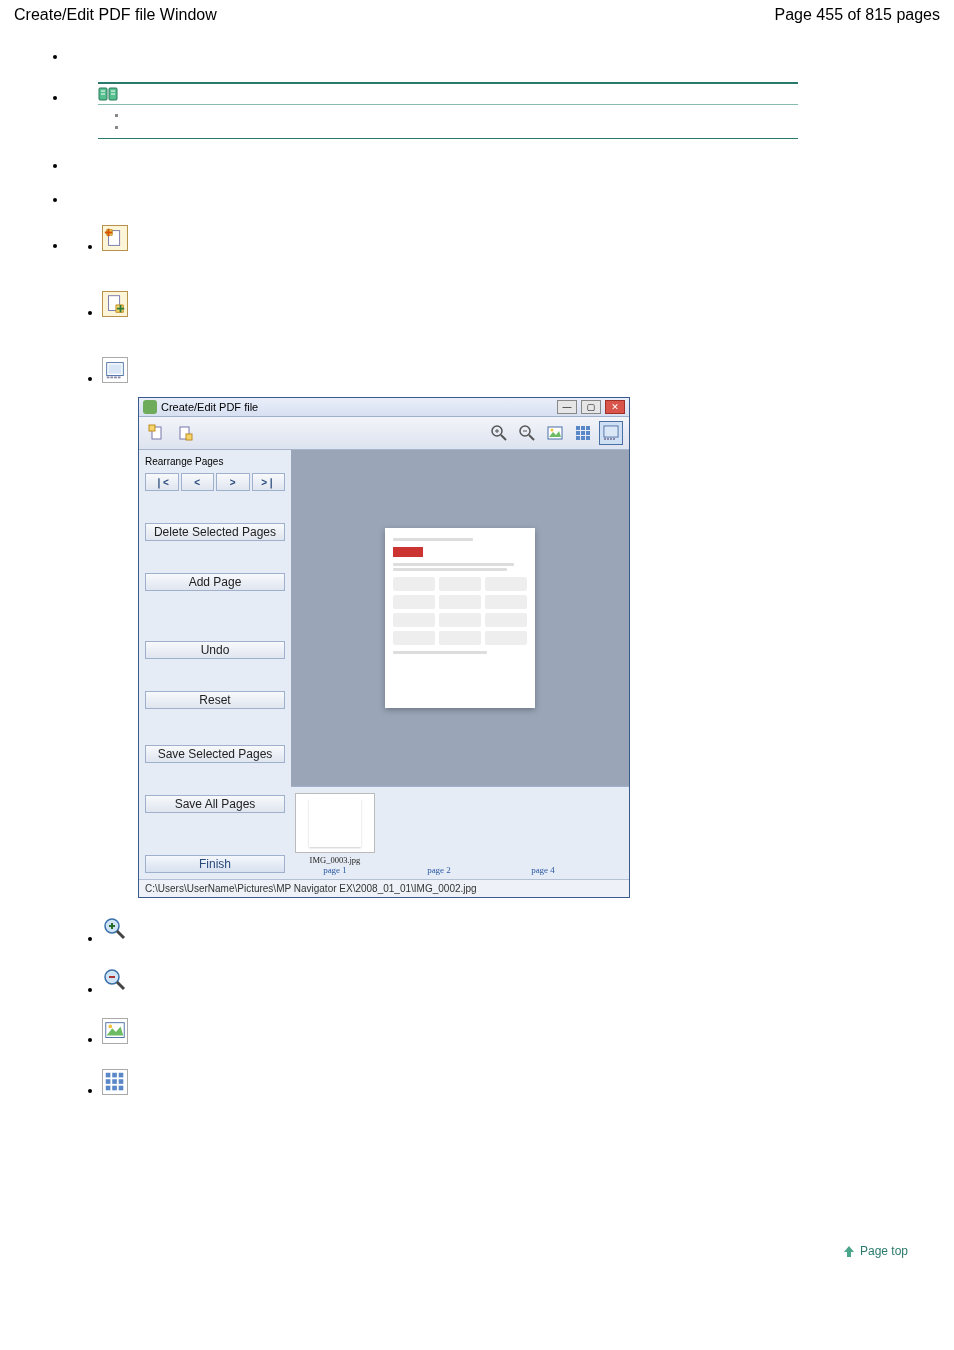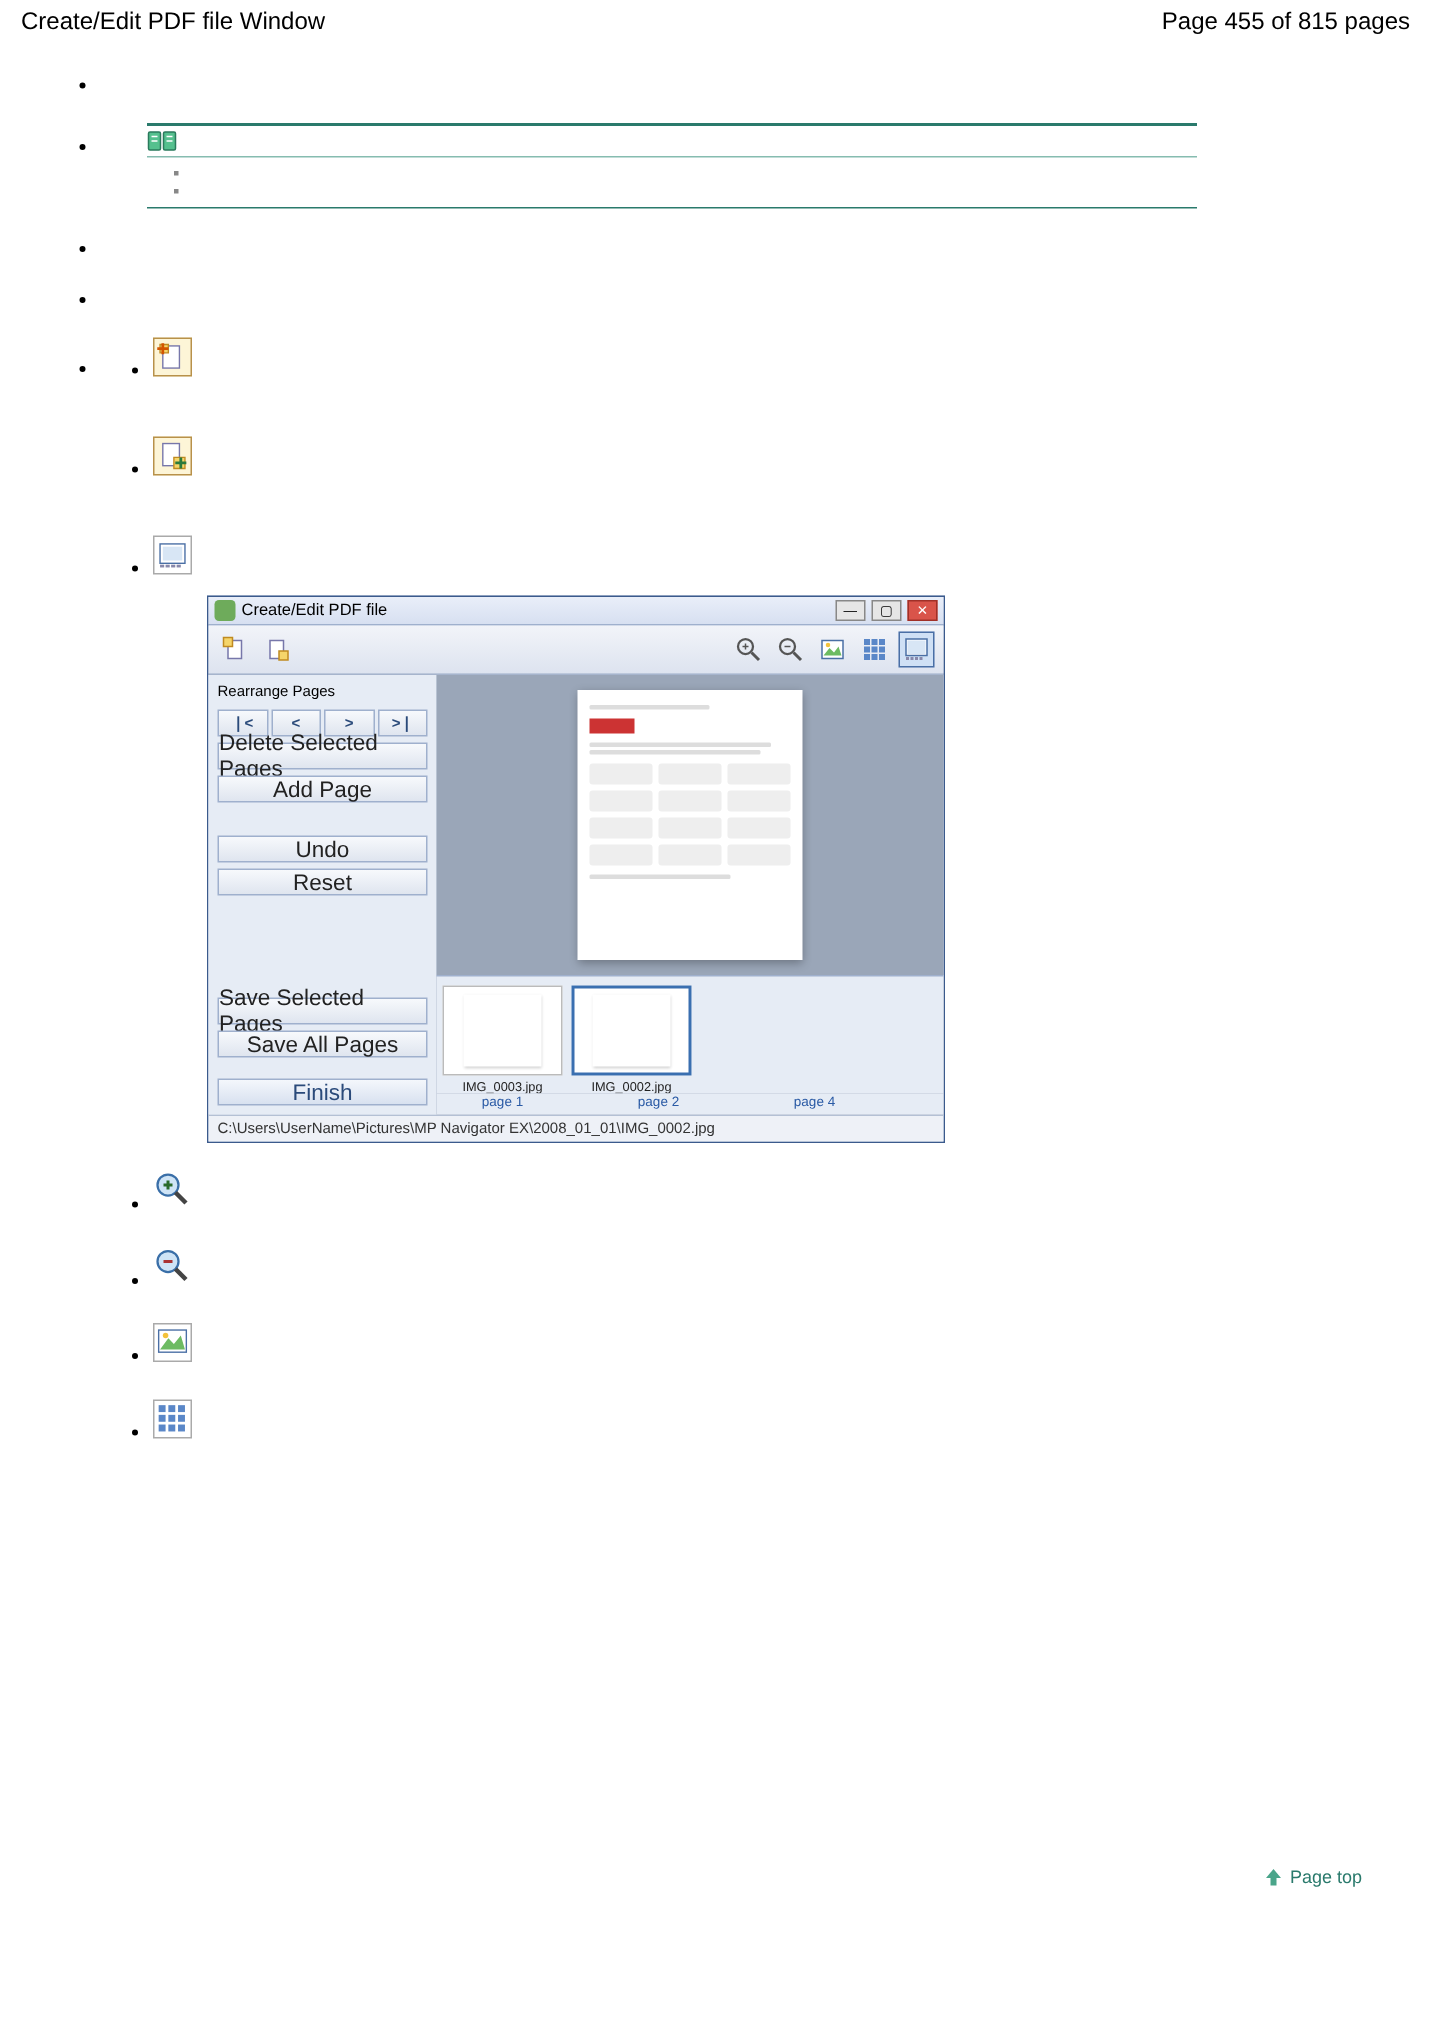--- a/index.html
+++ b/index.html
@@ -111,28 +111,29 @@
   .panel-title { font-size:10px; margin:0 0 2px 0; }
   .nav-row { display:flex; gap:2px; }
   .nav-btn {
     flex:1; background:linear-gradient(#f7f9fc,#dfe5ef);
     border:1px solid #9fb0cd; height:18px; font-size:10px; font-weight:bold;
     display:flex; align-items:center; justify-content:center;
     color:#2a4a7a;
   }
   .panel-btn {
     background:linear-gradient(#f7f9fc,#dfe5ef);
-    border:1px solid #9fb0cd; height:18px; font-size:15px;
+    border:1px solid #9fb0cd; height:18px; font-size:12px;
     display:flex; align-items:center; justify-content:center;
     color:#222;
+    margin-top:28px;
   }
   .panel-btn.finish { background:linear-gradient(#f4f7fc,#d8e1f0); color:#2a4a7a; }
   .spacer { flex:1; }
   .preview-area {
-    flex:1; background:#9aa6b8; display:flex; flex-direction:column;
+    flex:1; background:#9aa6b8; display:flex; flex-direction:column;font-family:Liberation Serif, serif;
   }
   .big-preview {
     flex:1; display:flex; align-items:center; justify-content:center;
     padding:10px;
   }
   .page-doc {
     width:150px; height:180px; background:#fff;
     box-shadow:0 2px 6px rgba(0,0,0,.3);
     padding:8px; font-size:4px; color:#555;
   }
@@ -376,26 +377,20 @@
                   <div class="line" style="width:70%; margin-top:6px;"></div>
                 </div>
               </div>
               <div class="thumbs">
                 <div class="thumb">
                   <div class="frame">
                       <div class="mini"></div>
                     </div>
                   <div class="fn">IMG_0003.jpg</div>
                 </div>
-                <div class="thumb selected">
-                  <div class="frame">
-                      <div class="mini"></div>
-                    </div>
-                  <div class="fn">IMG_0002.jpg</div>
-                </div>
               </div>
               <div class="page-labels">
                 <div>page 1</div>
                 <div>page 2</div>
                 <div>page 4</div>
               </div>
             </div>
           </div>
           <div class="status-bar">C:\Users\UserName\Pictures\MP Navigator EX\2008_01_01\IMG_0002.jpg</div>
         </div>

